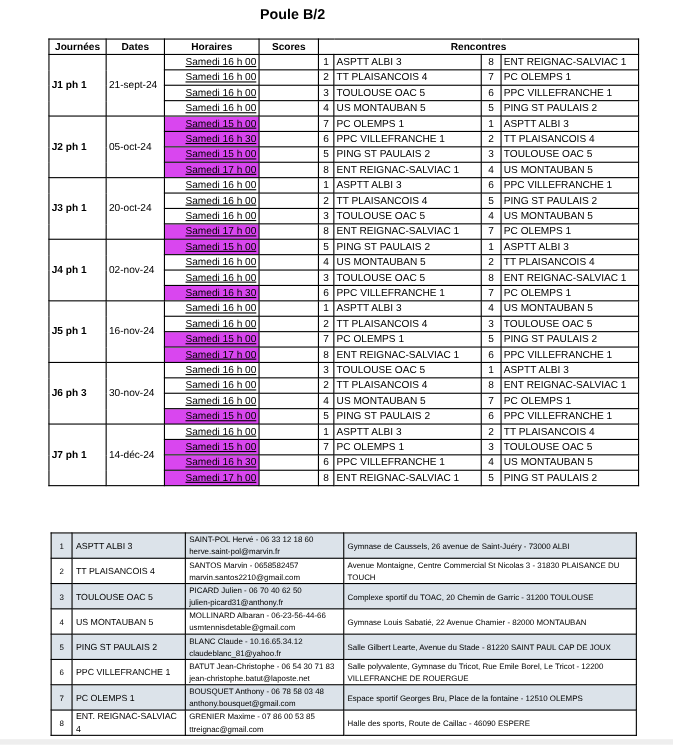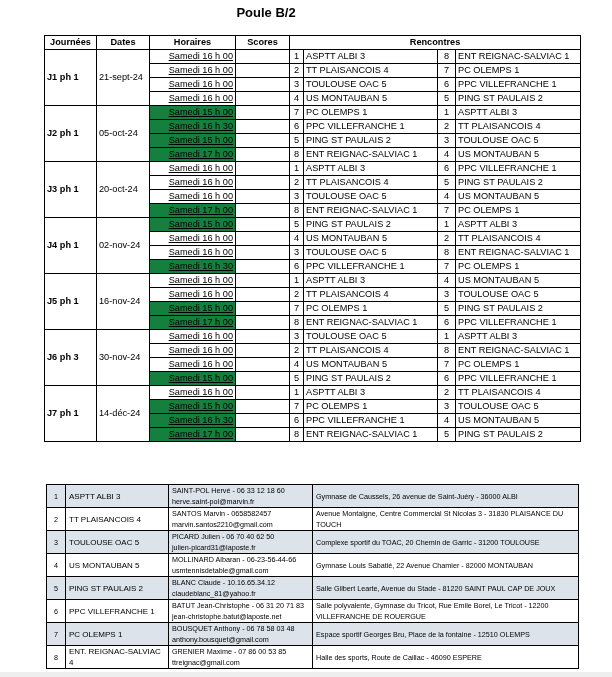--- a/index.html
+++ b/index.html
@@ -5,21 +5,21 @@
   html, body { margin:0; padding:0; }
   body { width:612px; height:677px; background:#ffffff; position:relative; overflow:hidden;
          font-family:"Liberation Sans", sans-serif; color:#000; }
   .title { position:absolute; left:0; width:532px; top:5px; text-align:center; font-weight:bold; font-size:13px; }
   table.sched { position:absolute; left:44px; top:35px; border-collapse:collapse; table-layout:fixed; width:536px; }
   table.sched td, table.sched th { border:1px solid #000; padding:0 2px; height:13px; font-size:9.2px; line-height:13px; white-space:nowrap; overflow:hidden; }
   table.sched th { font-weight:bold; text-align:center; border-width:1.5px; }
   table.sched td.j { font-weight:bold; text-align:left; border-left:1.5px solid #000; border-right:1.5px solid #000; }
   table.sched td.d { text-align:left; border-right:1.5px solid #000; }
   table.sched td.h { text-align:right;text-decoration:underline; }
-  table.sched td.h.hl { background:#15803d;margin-left:32px; }
+  table.sched td.h.hl { background:#d946ef;margin-left:32px; }
   table.sched td.s { border-right:1.5px solid #000; }
   table.sched td.n { text-align:center; padding:0; }
   table.sched td.t { padding-left:2px; }
   table.sched td.t2 { border-right:1.5px solid #000; }
   table.sched tr.grp-end td { border-bottom:1.5px solid #000; }
   table.contacts { position:absolute; left:46px; top:484px; border-collapse:collapse; table-layout:fixed; width:532px; }
   table.contacts td { border:1px solid #000; font-size:7.2px; line-height:11px; padding:0 3px; height:22px; }
   table.contacts tr.shade td { background:#dce3ea; }
   table.contacts td.cn { text-align:center; }
   table.contacts td.ct { font-size:8px; }
@@ -301,37 +301,37 @@
       <col style="width:266px">
   </colgroup>
   <tbody id="contacts-body">
       <tr class="shade">
         <td class="cn">1</td>
         <td class="ct">ASPTT ALBI 3</td>
         <td class="cc">
           <div>SAINT-POL Hervé - 06 33 12 18 60</div>
           <div>herve.saint-pol@marvin.fr</div>
         </td>
-        <td class="ca">Gymnase de Caussels, 26 avenue de Saint-Juéry - 36000 ALBI</td>
+        <td class="ca">Gymnase de Caussels, 26 avenue de Saint-Juéry - 73000 ALBI</td>
       </tr>
       <tr>
         <td class="cn">2</td>
         <td class="ct">TT PLAISANCOIS 4</td>
         <td class="cc">
           <div>SANTOS Marvin - 0658582457</div>
           <div>marvin.santos2210@gmail.com</div>
         </td>
         <td class="ca">Avenue Montaigne, Centre Commercial St Nicolas 3 - 31830 PLAISANCE DU TOUCH</td>
       </tr>
       <tr class="shade">
         <td class="cn">3</td>
         <td class="ct">TOULOUSE OAC 5</td>
         <td class="cc">
           <div>PICARD Julien - 06 70 40 62 50</div>
-          <div>julien-picard31@laposte.fr</div>
+          <div>julien-picard31@anthony.fr</div>
         </td>
         <td class="ca">Complexe sportif du TOAC, 20 Chemin de Garric - 31200 TOULOUSE</td>
       </tr>
       <tr>
         <td class="cn">4</td>
         <td class="ct">US MONTAUBAN 5</td>
         <td class="cc">
           <div>MOLLINARD Albaran - 06-23-56-44-66</div>
           <div>usmtennisdetable@gmail.com</div>
         </td>
@@ -343,21 +343,21 @@
         <td class="cc">
           <div>BLANC Claude - 10.16.65.34.12</div>
           <div>claudeblanc_81@yahoo.fr</div>
         </td>
         <td class="ca">Salle Gilbert Learte, Avenue du Stade - 81220 SAINT PAUL CAP DE JOUX</td>
       </tr>
       <tr>
         <td class="cn">6</td>
         <td class="ct">PPC VILLEFRANCHE 1</td>
         <td class="cc">
-          <div>BATUT Jean-Christophe - 06 31 20 71 83</div>
+          <div>BATUT Jean-Christophe - 06 54 30 71 83</div>
           <div>jean-christophe.batut@laposte.net</div>
         </td>
         <td class="ca">Salle polyvalente, Gymnase du Tricot, Rue Emile Borel, Le Tricot - 12200 VILLEFRANCHE DE ROUERGUE</td>
       </tr>
       <tr class="shade">
         <td class="cn">7</td>
         <td class="ct">PC OLEMPS 1</td>
         <td class="cc">
           <div>BOUSQUET Anthony - 06 78 58 03 48</div>
           <div>anthony.bousquet@gmail.com</div>

